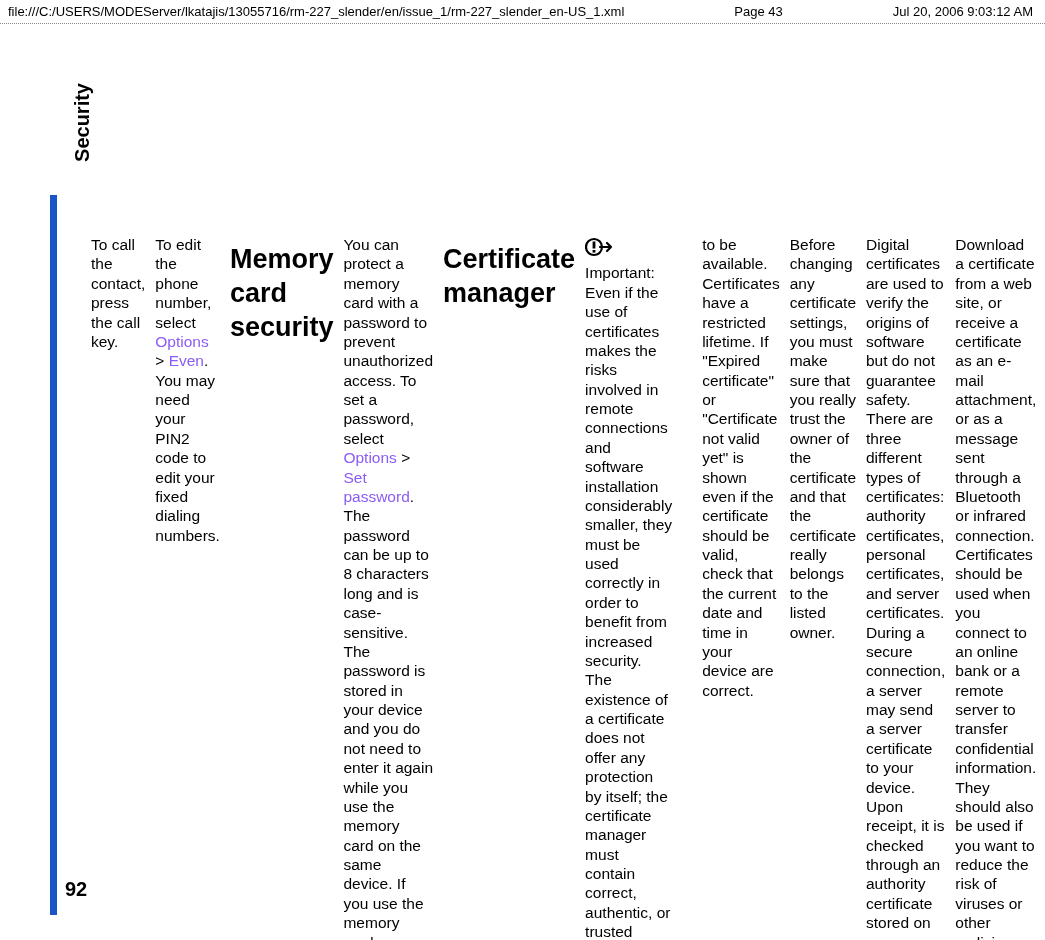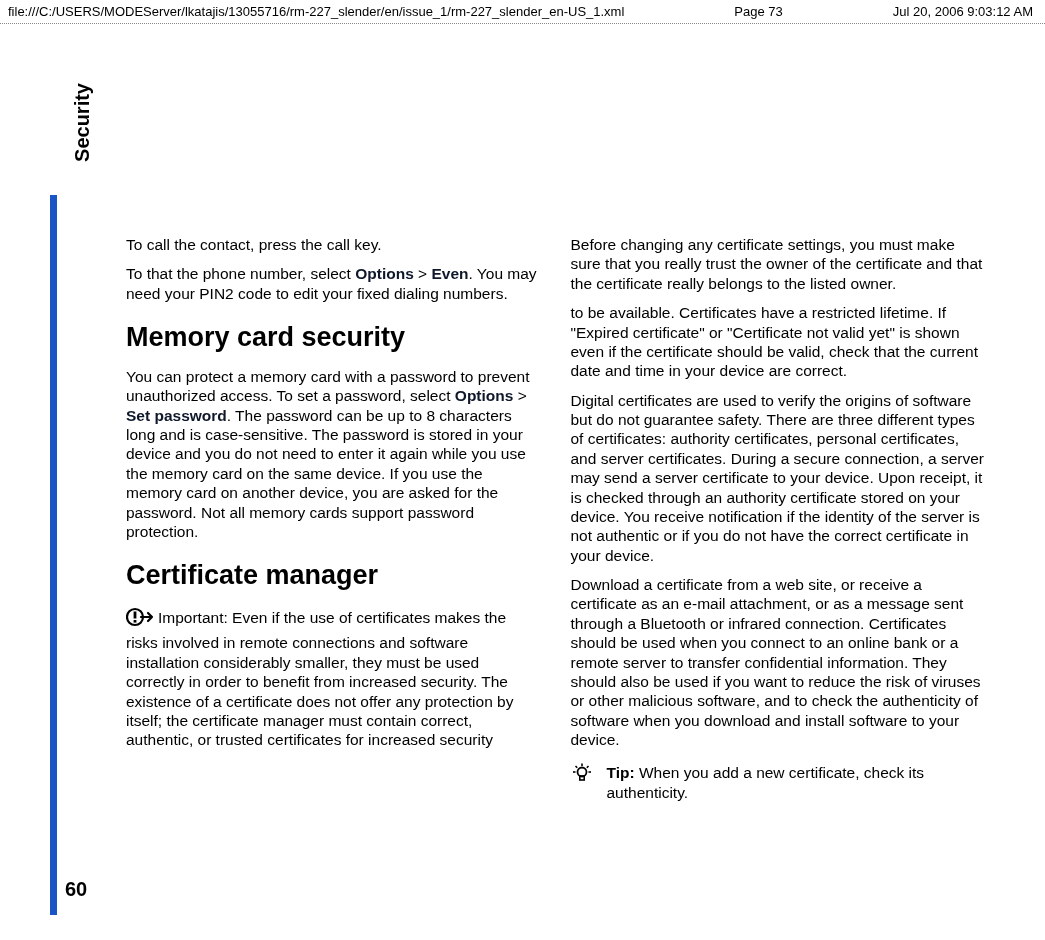--- a/index.html
+++ b/index.html
@@ -51,62 +51,62 @@
     font-size: 20px;
   }
   .content {
     flex: 1;
     padding: 40px 20px 16px 34px;
     display: flex;
     gap: 30px;
     font-size: 15.5px;
     line-height: 1.25;
   }
-  .col { flex: 1; display: flex; flex-direction: column; gap: 10px; }
+  .col { flex: 1; display: flex; gap: 10px; }
   .col p { margin: 0; }
   h2 {
     font-size: 27px;
     font-weight: bold;
     margin-top: 8px;
     margin-bottom: 2px;
   }
-  .link { color: #0f172a; font-weight: bold; }
+  .link { color: #8b5cf6; font-weight: normal; }
   .sep { color: #000; }
   .important-icon {
     display: inline-block;
     vertical-align: -6px;
     margin-right: 2px;
   }
   .important-icon svg { width: 30px; height: 24px; }
   .important-label { font-weight: normal; }
   .tip-row { display: flex; gap: 14px; align-items: flex-start; margin-top:4px; }
   .tip-icon svg { width: 22px; height: 22px; }
   .tip-label { font-weight: bold; margin-top: 12px; }
   .tip-body { flex: 1; }
 </style>
 </head>
 <body>
 
 <div class="header-bar">
   <span>file:///C:/USERS/MODEServer/lkatajis/13055716/rm-227_slender/en/issue_1/rm-227_slender_en-US_1.xml</span>
-  <span>Page 73</span>
+  <span>Page 43</span>
   <span>Jul 20, 2006 9:03:12 AM</span>
 </div>
 
 <div class="page-wrap">
   <div class="side-tab">
     <div class="label">Security</div>
-    <div class="page-num">60</div>
+    <div class="page-num">92</div>
   </div>
 
   <div class="content">
     <div class="col">
       <p>To call the contact, press the call key.</p>
       <p>
-        <span>To that the phone number, select </span><span class="link">Options</span><span class="sep"> &gt; </span><span class="link">Even</span><span>. You may need your PIN2 code to edit your fixed dialing numbers.</span>
+        <span>To edit the phone number, select </span><span class="link">Options</span><span class="sep"> &gt; </span><span class="link">Even</span><span>. You may need your PIN2 code to edit your fixed dialing numbers.</span>
       </p>
 
       <h2>Memory card security</h2>
       <p>
         <span>You can protect a memory card with a password to prevent unauthorized access. To set a password, select </span><span class="link">Options</span><span class="sep"> &gt; </span><span class="link">Set password</span><span>. The password can be up to 8 characters long and is case-sensitive. The password is stored in your device and you do not need to enter it again while you use the memory card on the same device. If you use the memory card on another device, you are asked for the password. Not all memory cards support password protection.</span>
       </p>
 
       <h2>Certificate manager</h2>
       <p>
         <span class="important-icon">
@@ -114,22 +114,22 @@
               <ellipse cx="9" cy="12" rx="8" ry="8" fill="none" stroke="#000" stroke-width="2.2"></ellipse>
               <rect x="7.6" y="6.5" width="2.8" height="7" fill="#000"></rect>
               <rect x="7.6" y="15" width="2.8" height="2.6" fill="#000"></rect>
               <path d="M15 12 L26 12 L22 8 M26 12 L22 16" fill="none" stroke="#000" stroke-width="2.2" stroke-linecap="round" stroke-linejoin="round"></path>
             </svg>
         </span><span class="important-label">Important:  </span><span>Even if the use of certificates makes the risks involved in remote connections and software installation considerably smaller, they must be used correctly in order to benefit from increased security. The existence of a certificate does not offer any protection by itself; the certificate manager must contain correct, authentic, or trusted certificates for increased security</span>
       </p>
     </div>
 
     <div class="col">
+      <p>to be available. Certificates have a restricted lifetime. If "Expired certificate" or "Certificate not valid yet" is shown even if the certificate should be valid, check that the current date and time in your device are correct.</p>
       <p>Before changing any certificate settings, you must make sure that you really trust the owner of the certificate and that the certificate really belongs to the listed owner.</p>
-      <p>to be available. Certificates have a restricted lifetime. If "Expired certificate" or "Certificate not valid yet" is shown even if the certificate should be valid, check that the current date and time in your device are correct.</p>
       <p>Digital certificates are used to verify the origins of software but do not guarantee safety. There are three different types of certificates: authority certificates, personal certificates, and server certificates. During a secure connection, a server may send a server certificate to your device. Upon receipt, it is checked through an authority certificate stored on your device. You receive notification if the identity of the server is not authentic or if you do not have the correct certificate in your device.</p>
       <p>Download a certificate from a web site, or receive a certificate as an e-mail attachment, or as a message sent through a Bluetooth or infrared connection. Certificates should be used when you connect to an online bank or a remote server to transfer confidential information. They should also be used if you want to reduce the risk of viruses or other malicious software, and to check the authenticity of software when you download and install software to your device.</p>
       <div class="tip-row">
         <span class="tip-icon">
           <svg viewBox="0 0 22 22">
               <circle cx="11" cy="9" r="4.5" fill="none" stroke="#000" stroke-width="1.8"></circle>
               <rect x="8.8" y="13" width="4.4" height="4" fill="none" stroke="#000" stroke-width="1.6"></rect>
               <line x1="11" y1="0.5" x2="11" y2="3" stroke="#000" stroke-width="1.6"></line>
               <line x1="2" y1="9" x2="4.5" y2="9" stroke="#000" stroke-width="1.6"></line>
               <line x1="17.5" y1="9" x2="20" y2="9" stroke="#000" stroke-width="1.6"></line>

